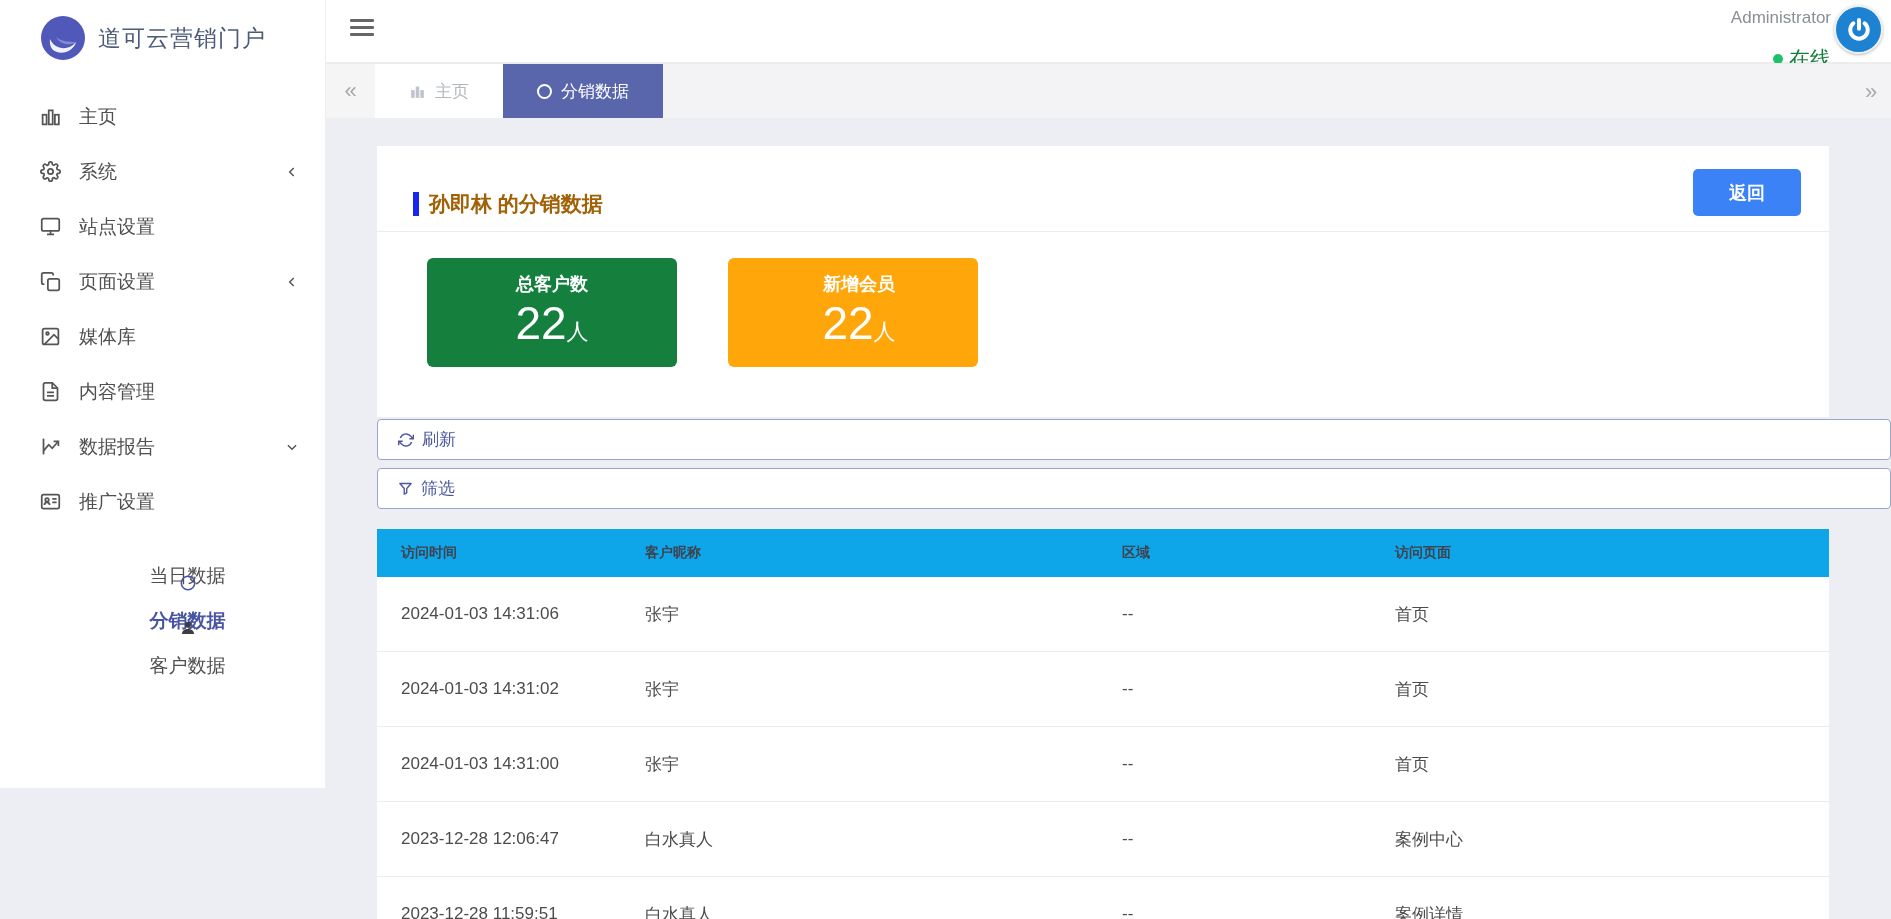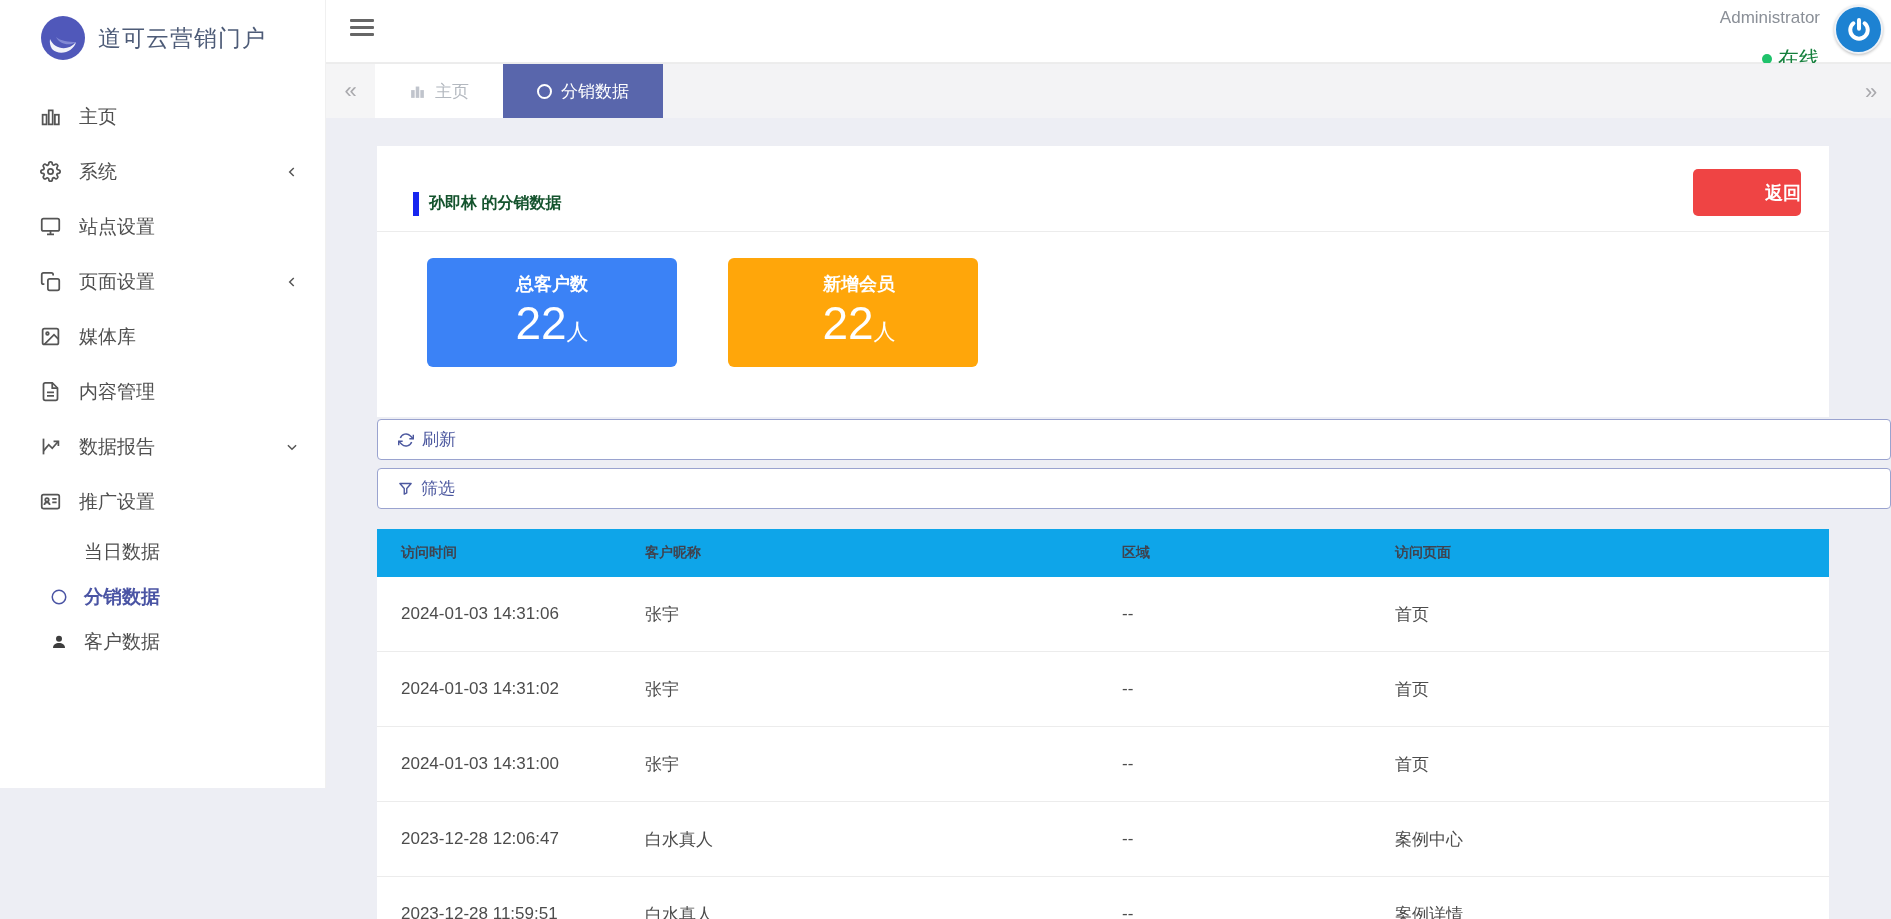--- a/index.html
+++ b/index.html
@@ -10,30 +10,30 @@
   .sidebar { position:absolute; left:0; top:0; width:326px; height:788px;
     background:#fff; border-right:1px solid #f0f0f0; z-index:5; }
   .brand { display:flex; align-items:center; gap:12px; padding:15px 0 12px 40px; }
   .brand-title { font-size:23px; color:#4d5b77; letter-spacing:1px; }
   .menu { margin-top:16px; }
   .menu-item { position:relative; display:flex; align-items:center; gap:18px;
     height:55px; padding-left:40px; cursor:pointer; color:#4f4f4f; font-size:19px; }
   .menu-item svg { stroke:#555; }
   .menu-chevron { position:absolute; right:26px; color:#555; display:flex; }
   .submenu-item { position:relative; display:flex; align-items:center; gap:16px;
-    height:45px; padding-left:50px; cursor:pointer; color:#4f4f4f; font-size:19px; }
+    height:45px; padding-left:50px; cursor:pointer; color:#4f4f4f; font-size:19px;flex-direction:column; }
   .submenu-item.active { color:#4a54a4; font-weight:bold; }
   .submenu-item.active svg { stroke:#4a54a4; }
 
   
   .topbar { position:absolute; left:326px; top:0; right:0; height:63px;
     background:#fff; border-bottom:1px solid #ededed; }
   .hamburger { position:absolute; left:24px; top:19px; width:24px; cursor:pointer; }
   .hamburger div { height:3px; background:#666; margin-bottom:4px; border-radius:1px; }
-  .user-block { position:absolute; right:71px; top:8px; text-align:center; }
+  .user-block { position:absolute; right:60px; top:8px; text-align:center; }
   .user-name { font-size:17px; color:#8a8f97; }
   .user-status { margin-top:17px; font-size:21px; color:#15803d;
     display:flex; align-items:center; justify-content:flex-end; gap:6px; }
   .online-dot { width:10px; height:10px; border-radius:50%; background:#1fc26b; display:inline-block; }
   .avatar { position:absolute; right:8px; top:5px; width:49px; height:49px; border-radius:50%;
     background:#1d82d2; border:2px solid #eef2f7; box-shadow:0 1px 3px rgba(0,0,0,.25);
     display:flex; align-items:center; justify-content:center; cursor:pointer; }
 
   
   .tabbar { position:absolute; left:326px; top:63px; right:0; height:55px;
@@ -47,28 +47,28 @@
   .tab.active { background:#5966ac; color:#fff; }
   .tab-circle { width:15px; height:15px; border:2px solid #fff; border-radius:50%; }
 
   
   .content { position:absolute; left:326px; top:118px; right:0; bottom:0; background:#edeef4; }
   .panel { background:#fff; margin:28px 62px 0 51px; }
   .panel-header { display:flex; align-items:center; justify-content:space-between;
     padding:30px 28px 0 36px; height:86px; border-bottom:1px solid #ececec; }
   .panel-title-wrap { display:flex; align-items:center; gap:10px; }
   .title-accent { width:6px; height:24px; background:#1726f0; }
-  .panel-title { font-size:16px; font-weight:bold; color:#14532d; }
-  .back-btn { width:108px; height:47px; background:#ef4444; color:#fff; border:none;
+  .panel-title { font-size:21px; font-weight:bold; color:#a16207; }
+  .back-btn { width:108px; height:47px; background:#3b82f6; color:#fff; border:none;
     border-radius:5px; font-size:18px; font-weight:bold; cursor:pointer;
-    font-family:inherit; margin-bottom:22px;text-align:right; }
+    font-family:inherit; margin-bottom:22px; }
   .stats { display:flex; gap:51px; padding:26px 0 50px 50px; }
   .stat-card { width:250px; height:109px; border-radius:6px; color:#fff; text-align:center;
     padding-top:14px; cursor:default; }
-  .stat-blue { background:#3b82f6; }
+  .stat-blue { background:#15803d; }
   .stat-orange { background:#ffa60a;padding-left:12px; }
   .stat-label { font-size:18px; font-weight:bold; }
   .stat-value { font-size:46px; line-height:1.2; }
   .stat-unit { font-size:22px; }
 
   .toolbar { display:flex; gap:8px; margin:2px 0 0 51px;flex-direction:column; }
   .tool-btn { display:flex; align-items:center; gap:8px; height:41px; padding:0 20px;
     background:#fff; border:1px solid #9aa3cf; border-radius:4px; color:#4c589f;
     font-size:17px; cursor:pointer; font-family:inherit; }
   .tool-btn svg { stroke:#4c589f; }

